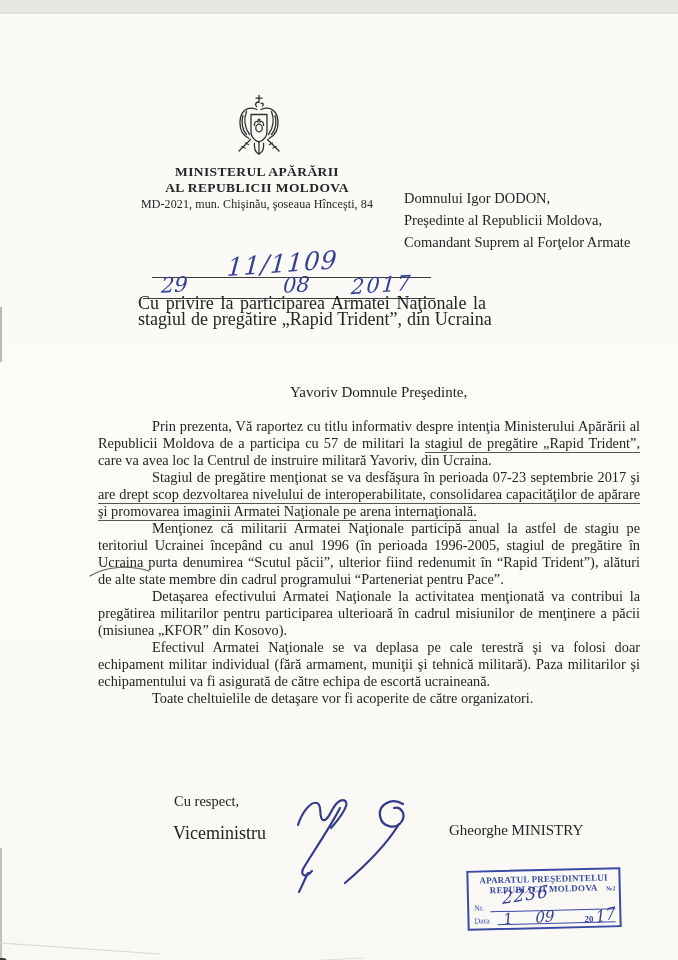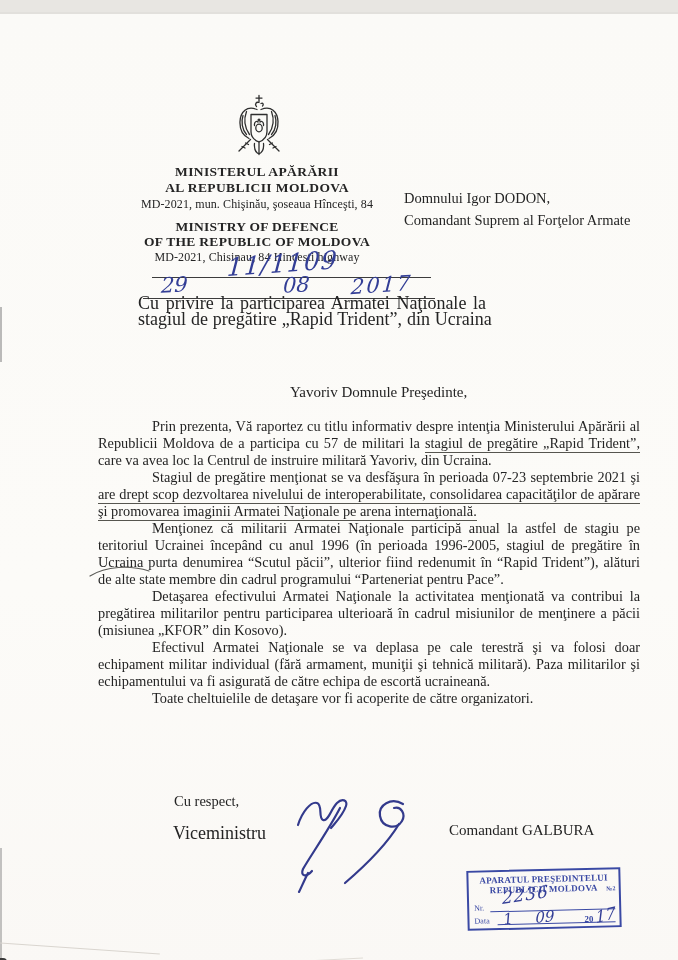--- a/index.html
+++ b/index.html
@@ -104,29 +104,25 @@
       <path d="M17.5,46 L6,57.5 M34.5,46 L46,57.5"></path>
       <path d="M9,53 l3,1.5 M12.5,49.5 l3,1.5 M43,53 l-3,1.5 M39.5,49.5 l-3,1.5"></path>
       <path d="M26,48 v13 M21.5,50 c-.5,5 1,9 4.5,10.5 M30.5,50 c.5,5 -1,9 -4.5,10.5"></path>
     </svg>
   </div>
 
   <div class="ministry">
     <div class="m-bold-ro">MINISTERUL APĂRĂRII</div>
     <div class="m-bold-ro">AL REPUBLICII MOLDOVA</div>
     <div class="m-addr">MD-2021, mun. Chişinău, şoseaua Hînceşti, 84</div>
-    <div class="m-en">
-      <div class="m-bold-en">MINISTRY OF DEFENCE</div>
-      <div class="m-bold-en">OF THE REPUBLIC OF MOLDOVA</div>
-      <div class="m-addr">MD-2021, Chisinau, 84 Hincesti highway</div>
-    </div>
   </div>
 
   <div class="addressee">
     <div>Domnului Igor DODON,</div>
+    <div>Preşedinte al Republicii Moldova,</div>
     <div>Comandant Suprem al Forţelor Armate</div>
   </div>
 
   <div class="regarea">
     <div class="reg-line1"></div>
     <div class="reg-line2"></div>
     <div class="hand reg-number">11/1109</div>
     <div class="hand reg-day">29</div>
     <div class="hand reg-month">08</div>
     <div class="hand reg-year">2017</div>
@@ -134,36 +130,36 @@
 
   <div class="subject">
     <div class="l1">Cu privire la participarea Armatei Naţionale la</div>
     <div class="l2">stagiul de pregătire „Rapid Trident”, din Ucraina</div>
   </div>
 
   <div class="salutation">Yavoriv Domnule Preşedinte,</div>
 
   <div class="body">
     <p><span>Prin prezenta, Vă raportez cu titlu informativ despre intenţia Ministerului Apărării al Republicii Moldova de a participa cu 57 de militari la </span><span class="u">stagiul de pregătire „Rapid Trident”,</span><span> care va avea loc la Centrul de instruire militară Yavoriv, din Ucraina.</span></p>
-    <p><span>Stagiul de pregătire menţionat se va desfăşura în perioada 07-23 septembrie 2021 şi </span><span class="u">are drept scop dezvoltarea nivelului de interoperabilitate, consolidarea capacităţilor de apărare şi promovarea imaginii Armatei Naţionale pe arena internaţională.</span></p>
+    <p><span>Stagiul de pregătire menţionat se va desfăşura în perioada 07-23 septembrie 2017 şi </span><span class="u">are drept scop dezvoltarea nivelului de interoperabilitate, consolidarea capacităţilor de apărare şi promovarea imaginii Armatei Naţionale pe arena internaţională.</span></p>
     <p>Menţionez că militarii Armatei Naţionale participă anual la astfel de stagiu pe teritoriul Ucrainei începând cu anul 1996 (în perioada 1996-2005, stagiul de pregătire în Ucraina purta denumirea “Scutul păcii”, ulterior fiind redenumit în “Rapid Trident”), alături de alte state membre din cadrul programului “Parteneriat pentru Pace”.</p>
     <p>Detaşarea efectivului Armatei Naţionale la activitatea menţionată va contribui la pregătirea militarilor pentru participarea ulterioară în cadrul misiunilor de menţinere a păcii (misiunea „KFOR” din Kosovo).</p>
     <p>Efectivul Armatei Naţionale se va deplasa pe cale terestră şi va folosi doar echipament militar individual (fără armament, muniţii şi tehnică militară). Paza militarilor şi echipamentului va fi asigurată de către echipa de escortă ucraineană.</p>
     <p>Toate cheltuielile de detaşare vor fi acoperite de către organizatori.</p>
   </div>
 
   <div class="penmark">
     <svg viewBox="0 0 64 16">
         <path d="M2,13 C18,3 42,2 61,8"></path>
       </svg>
   </div>
 
   <div class="respect">Cu respect,</div>
   <div class="role">Viceministru</div>
-  <div class="name">Comandant GALBURA</div>
+  <div class="name">Gheorghe MINISTRY</div>
 
   <div class="signature">
     <svg viewBox="0 0 160 118">
       <path d="M28,50 C32,37 41,26 47,28 C53,30 48,43 53,45 C58,47 61,34 67,28 C72,23 78,25 76,31 C73,40 66,47 61,53"></path>
       <path d="M70,33 C58,56 41,80 33,94 C30,101 36,103 42,96"></path>
       <path d="M38,98 C34,106 31,113 29,117"></path>
       <path d="M133,29 C121,22 108,30 110,41 C112,53 127,55 132,46 C136,39 131,31 124,33"></path>
       <path d="M129,49 C117,69 96,90 75,108"></path>
     </svg>
   </div>

